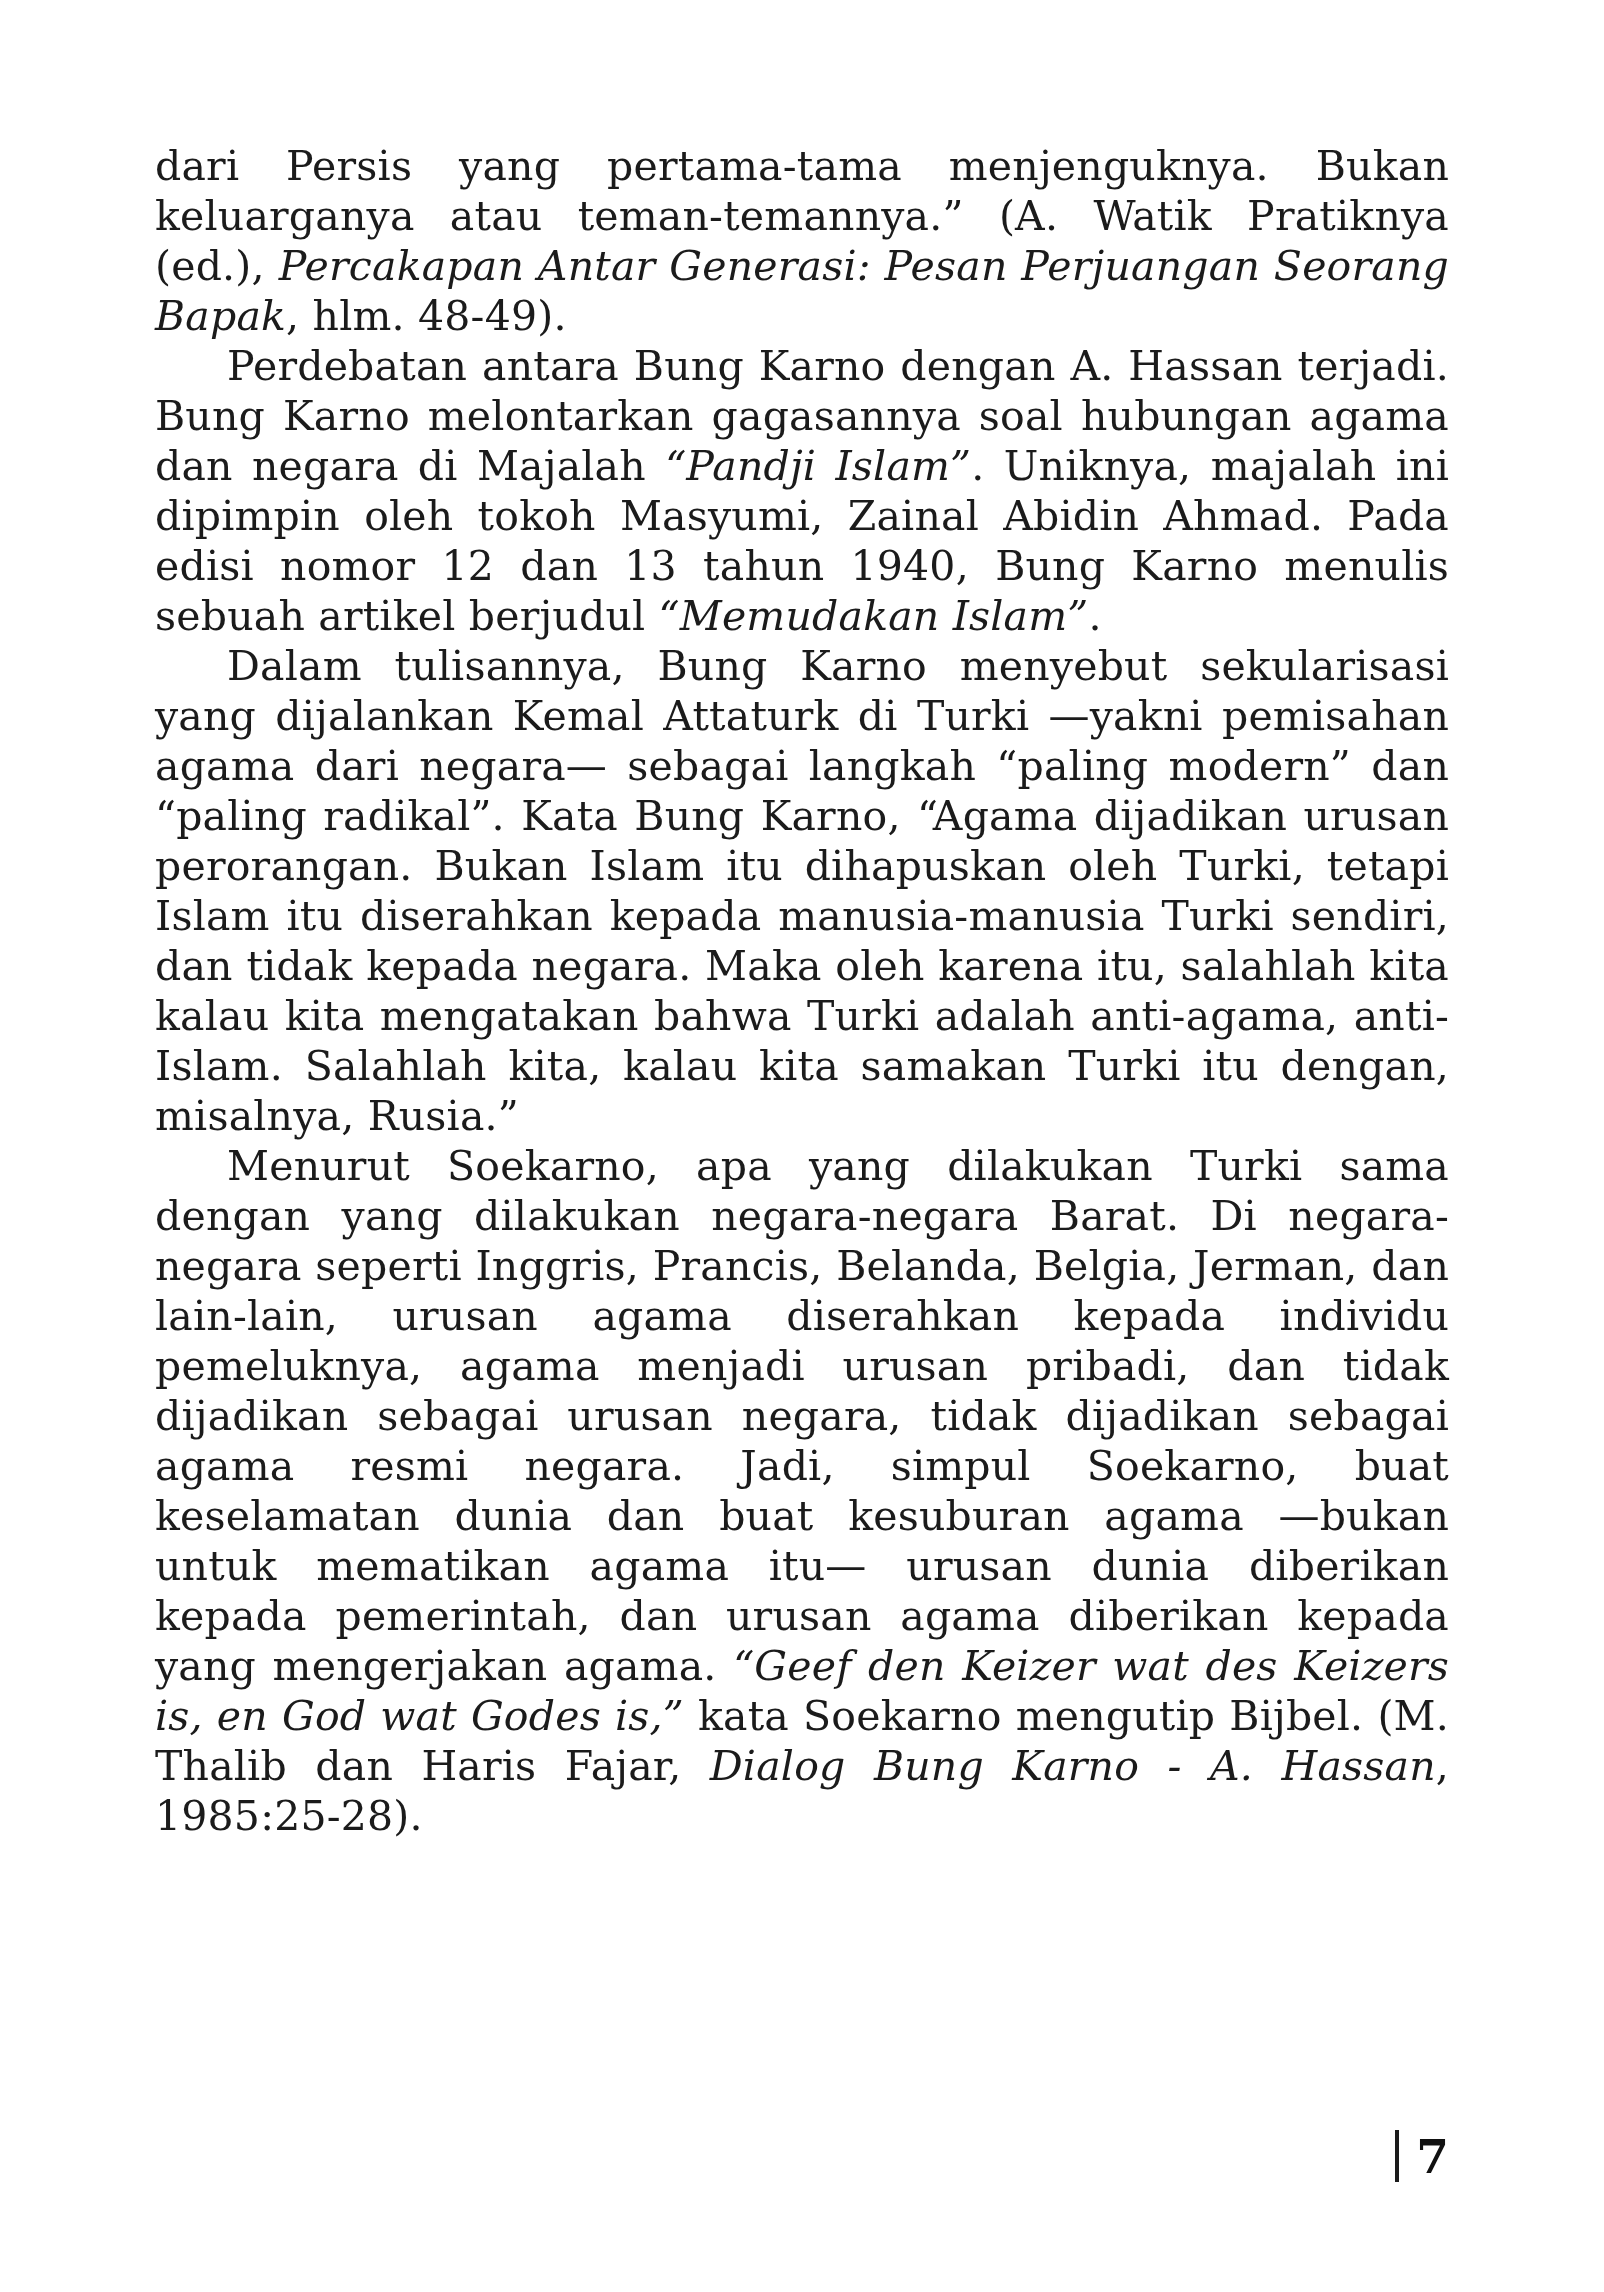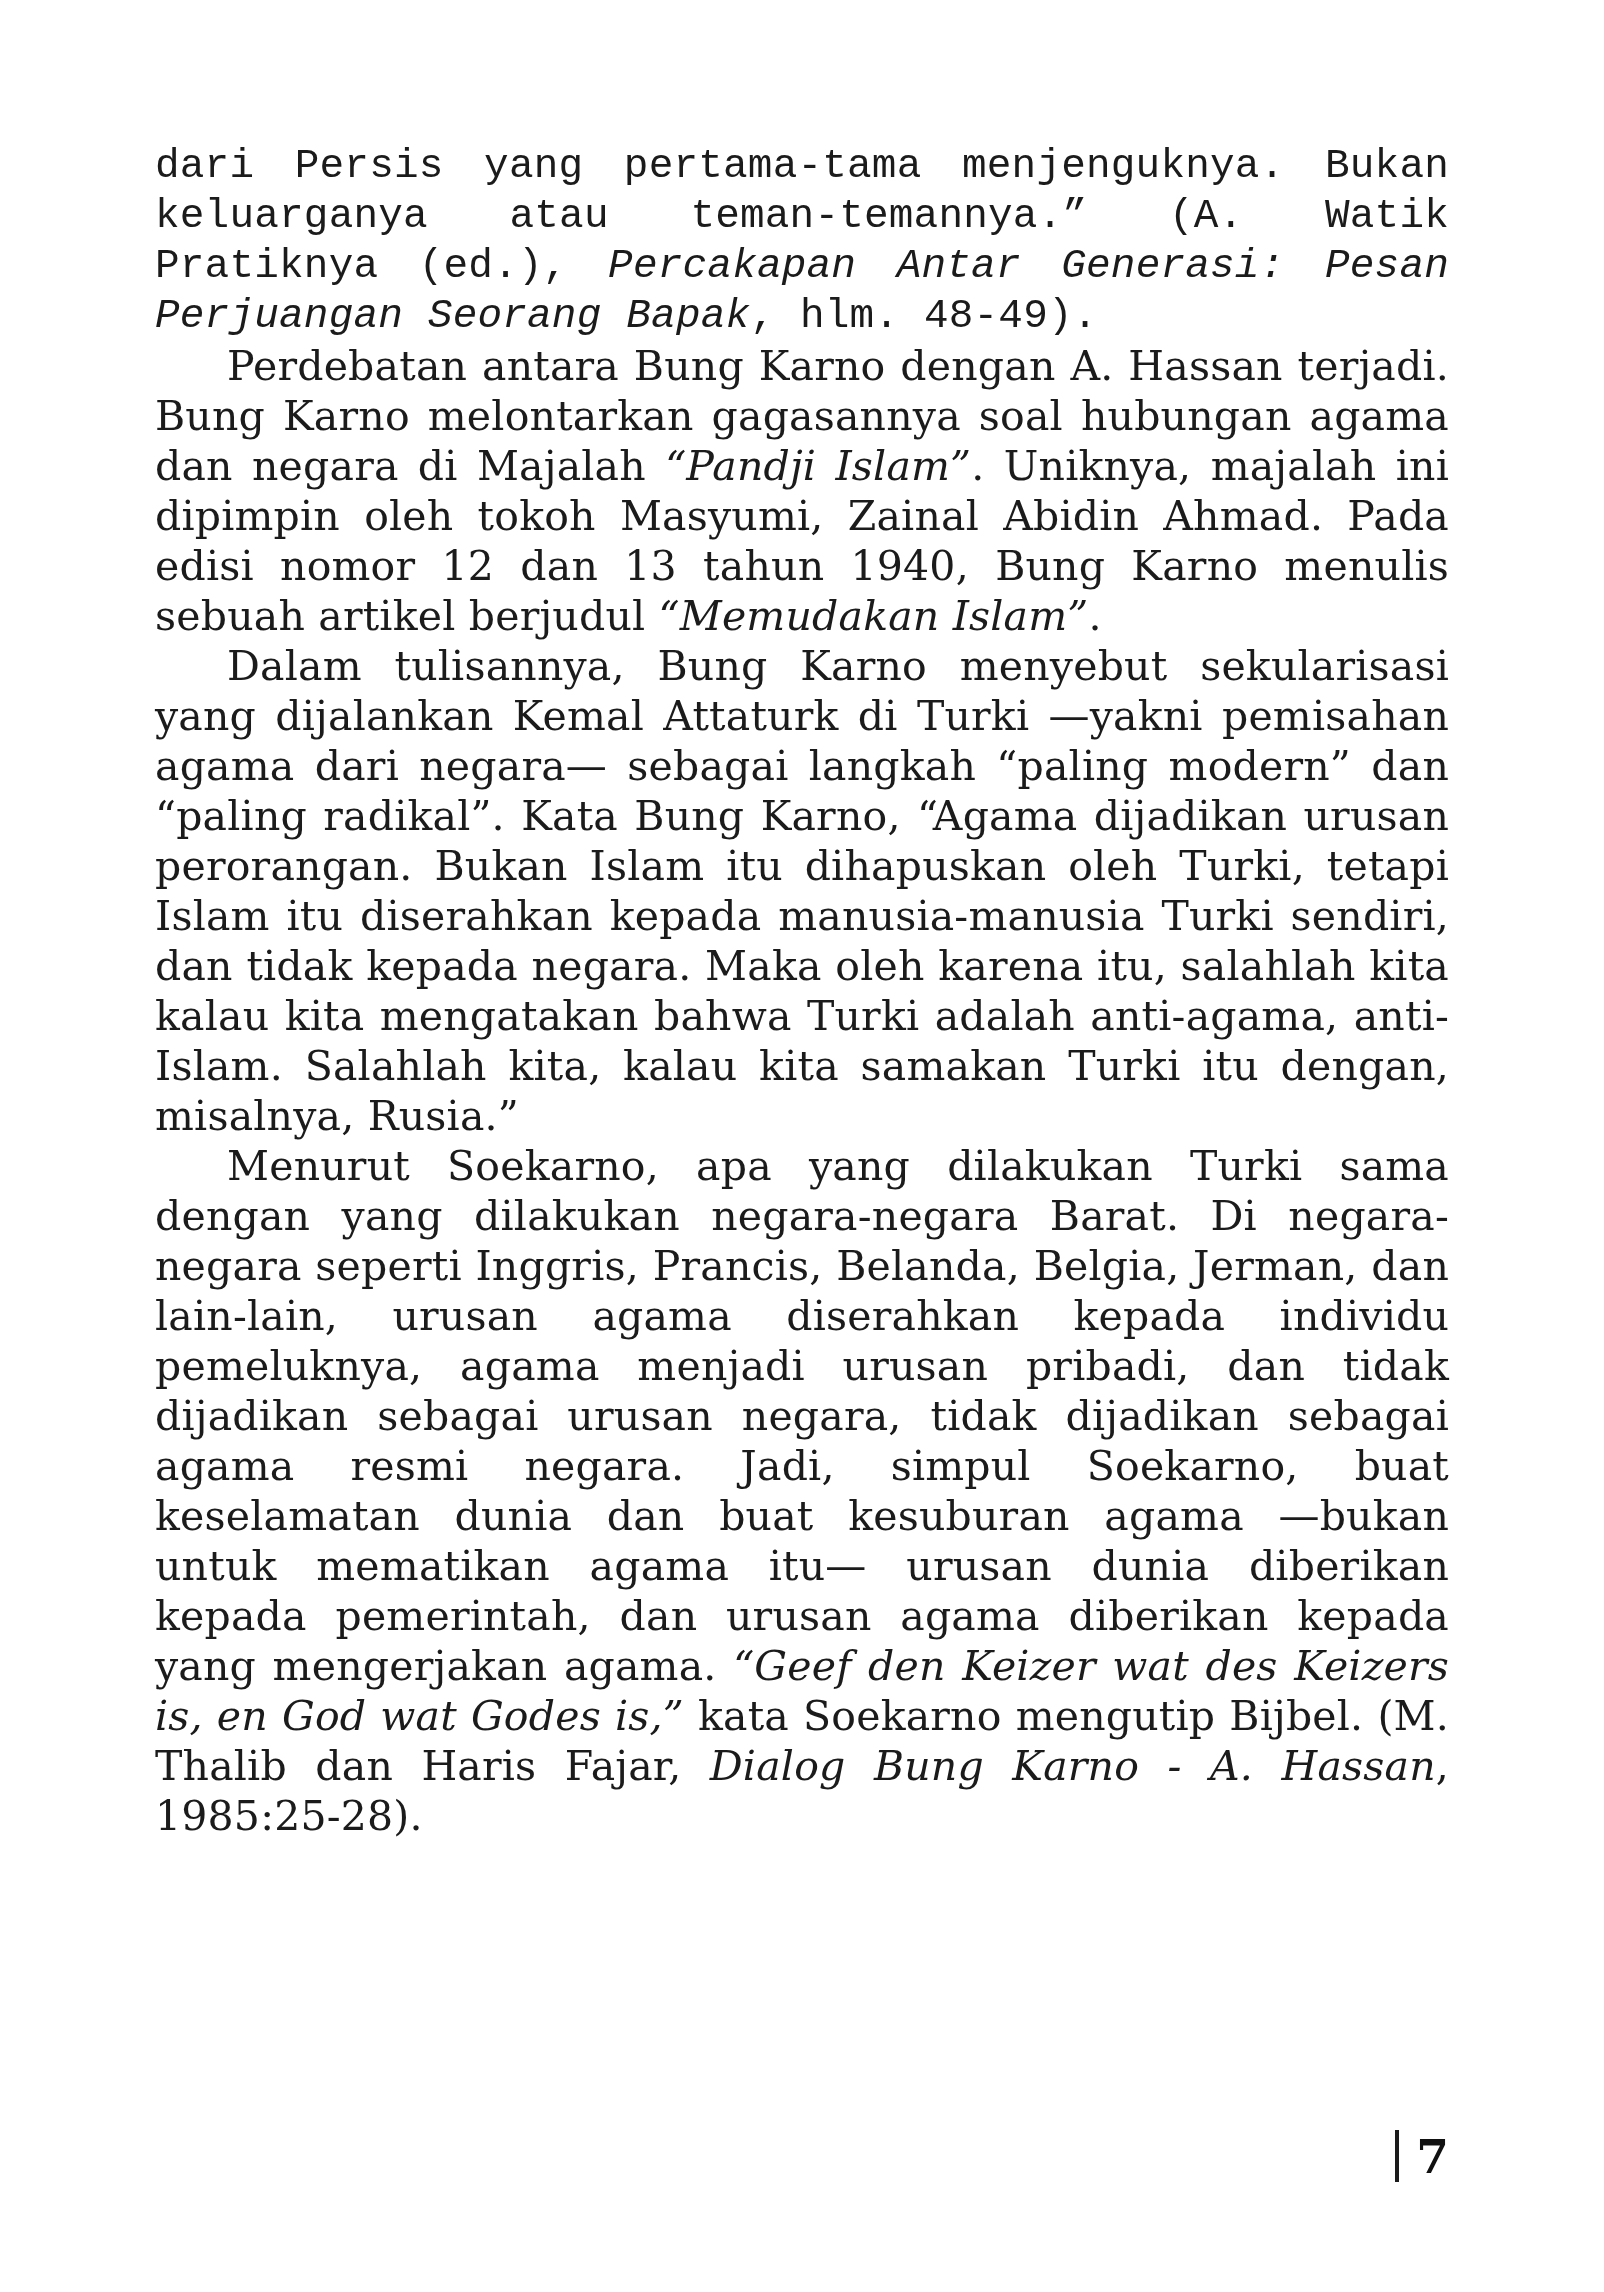--- a/index.html
+++ b/index.html
@@ -20,21 +20,21 @@
     width: 1294px;
     color: #1b1b1b;
     font-family: "DejaVu Serif", "Liberation Serif", serif;
     font-size: 41px;
     line-height: 50px;
     text-align: justify;
     letter-spacing: 0.2px;
   }
 
   .para { text-indent: 72px; }
-  .para.no-indent { text-indent: 0; font-family: Liberation Mono, monospace; }
+  .para.no-indent { text-indent: 0; }
 
   .italic { font-style: italic; }
 
   .folio {
     position: absolute;
     left: 155px;
     top: 2130px;
     width: 1294px;
     display: flex;
     justify-content: flex-end;

